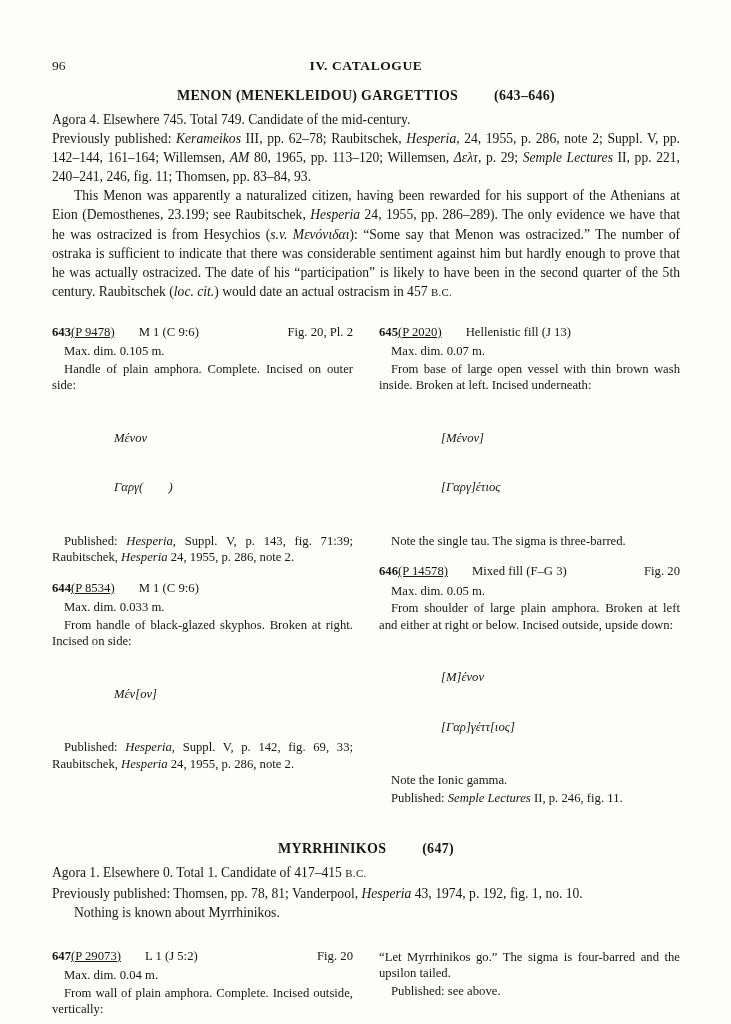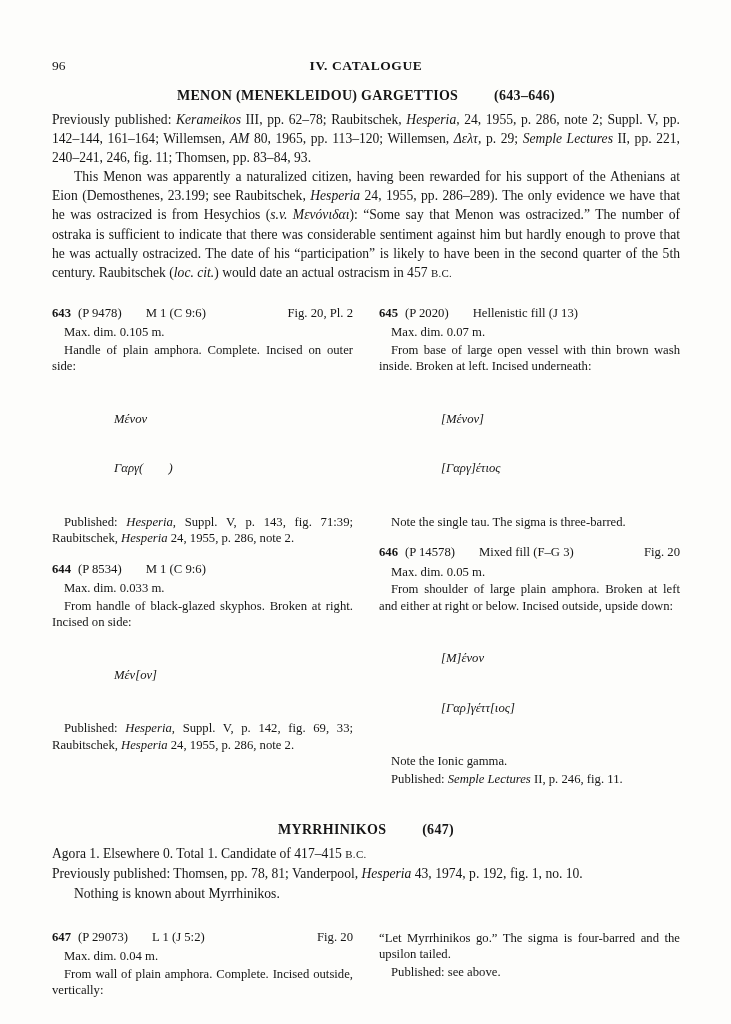--- a/index.html
+++ b/index.html
@@ -35,21 +35,21 @@
   .sc { font-size: 0.8em; letter-spacing: 0.03em; }
 
   
   .cols { display: flex; justify-content: space-between; margin-top: 22px; }
   .col { width: 301px; }
 
   .entry { font-size: 12.7px; line-height: 16.5px; }
   .entry + .entry { margin-top: 14px; }
   .ehead { display: flex; align-items: flex-end; margin-bottom: 3px; }
   .enum { font-weight: bold; }
-  .einv { margin-left: 7px; }
+  .einv { margin-left: 0; text-decoration: underline; }
   .eloc { margin-left: 24px; }
   .efig { margin-left: auto; }
 
   .ep { margin: 1px 0; text-indent: 12px; text-align: justify; }
   .greek { margin: 3px 0 4px 62px; font-style: italic; white-space: pre; }
   .greek div { line-height: 16.5px; }
 
   .cols2 { margin-top: 26px; }
   .cont p:first-child { text-indent: 0; }
 </style>
@@ -61,20 +61,21 @@
   <div class="running-head">
     <span class="pagenum">96</span>
     <span class="head-title">IV. CATALOGUE</span>
   </div>
 
   <h2 class="sec-title">
     <span>MENON (MENEKLEIDOU) GARGETTIOS</span>
     <span class="sec-nums">(643–646)</span>
   </h2>
 
+  <p class="body">Agora 4. Elsewhere 745. Total 749. Candidate of the mid-century.</p>
   <p class="body">Previously published: <i>Kerameikos</i> III, pp. 62–78; Raubitschek, <i>Hesperia</i>, 24, 1955, p. 286, note 2; Suppl. V, pp. 142–144, 161–164; Willemsen, <i>AM</i> 80, 1965, pp. 113–120; Willemsen, <i>Δελτ</i>, p. 29; <i>Semple Lectures</i> II, pp. 221, 240–241, 246, fig. 11; Thomsen, pp. 83–84, 93.</p>
   <p class="body indent">This Menon was apparently a naturalized citizen, having been rewarded for his support of the Athenians at Eion (Demosthenes, 23.199; see Raubitschek, <i>Hesperia</i> 24, 1955, pp. 286–289). The only evidence we have that he was ostracized is from Hesychios (<i>s.v.</i> <i>Μενόνιδαι</i>): “Some say that Menon was ostracized.” The number of ostraka is sufficient to indicate that there was considerable sentiment against him but hardly enough to prove that he was actually ostracized. The date of his “participation” is likely to have been in the second quarter of the 5th century. Raubitschek (<i>loc. cit.</i>) would date an actual ostracism in 457 <span class="sc">B.C.</span></p>
 
   <div class="cols">
 
     <div class="col">
 
       <div class="entry">
         <div class="ehead">
           <span class="enum">643</span>

